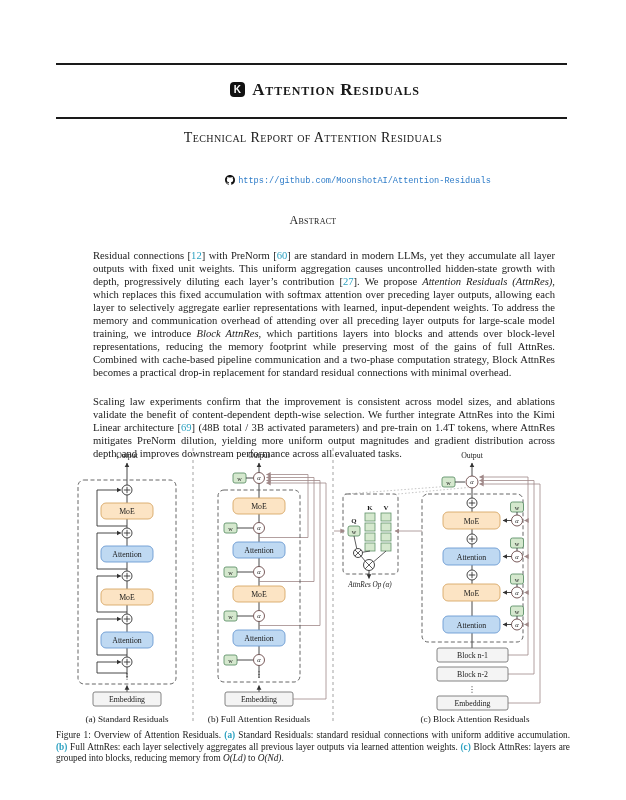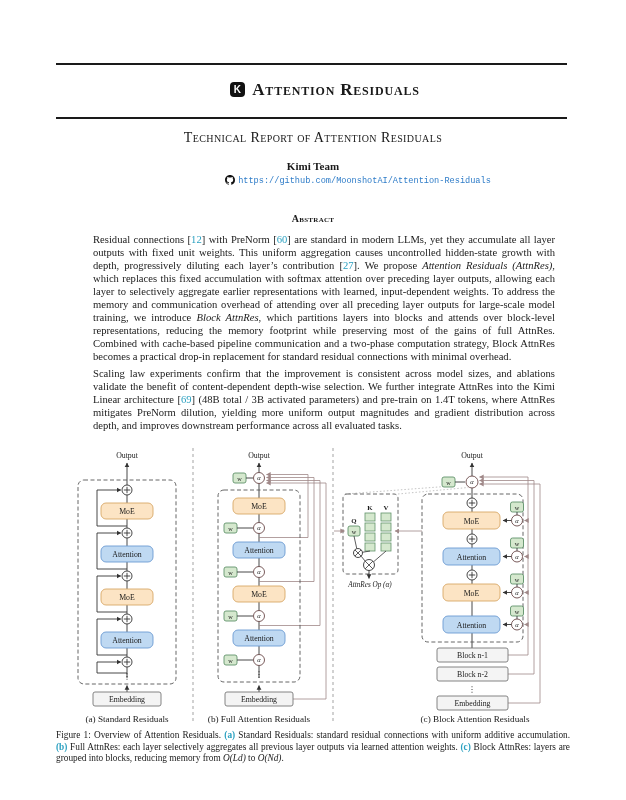--- a/index.html
+++ b/index.html
@@ -10,23 +10,23 @@
   .rule2{top:117px;height:1.6px;}
   .centered{position:absolute;left:0;width:100%;text-align:center;}
   .title-row{top:80px;font-variant:small-caps;font-size:17px;font-weight:600;letter-spacing:.8px;padding-left:12px;}
   .kimi-logo{display:inline-block;width:15px;height:15px;background:#111;color:#fff;border-radius:4px;
              font-size:10px;font-weight:bold;line-height:15px;text-align:center;vertical-align:2px;
              margin-right:7px;font-variant:normal;font-family:"Liberation Sans",sans-serif;}
   .subtitle{top:130px;font-variant:small-caps;font-size:14px;letter-spacing:.4px;}
   .author{top:160px;font-weight:bold;font-size:11px;}
   .repo-row{top:175px;font-family:"Liberation Mono",monospace;font-size:8.6px;color:var(--link);padding-left:45px;}
   .repo-row svg{vertical-align:-2px;margin-right:3px;}
-  .abs-head{top:213px;font-weight:bold;font-variant:small-caps;font-size:10px;letter-spacing:.3px;}
+  .abs-head{top:213px;font-weight:normal;font-variant:small-caps;font-size:12px;letter-spacing:.3px;}
   .abs-body{position:absolute;top:233px;left:93px;width:462px;font-size:10.6px;line-height:13px;text-align:justify;}
-  .abs-body p{margin:0 0 4px 0;}
+  .abs-body p{margin:16px 0 4px 0;}
   .fig-wrap{position:absolute;top:446px;left:57px;}
   .fig-caption{position:absolute;top:730px;left:56px;width:514px;font-size:9.3px;line-height:11.6px;text-align:justify;}
   .seg-c{color:var(--cite);}
   .seg-cb{color:var(--cite);font-weight:bold;}
   .seg-i{font-style:italic;}
   .seg-b{font-weight:normal;}
   .seg-m{font-style:italic;}
   
   .flow{stroke:#333;stroke-width:.9;fill:none;}
   .rail{stroke:var(--rail);stroke-width:.8;fill:none;}
@@ -60,21 +60,20 @@
   <div class="rule rule1"></div>
 
   <div class="centered title-row">
     <span class="kimi-logo">K</span><span>Attention Residuals</span>
   </div>
 
   <div class="rule rule2"></div>
 
   <div class="centered subtitle">Technical Report of Attention Residuals</div>
 
-  <div class="centered author">Kimi Team</div>
 
   <div class="centered repo-row">
     <svg width="10" height="10" viewBox="0 0 16 16">
         <path fill="#111" d="M8 0C3.58 0 0 3.58 0 8c0 3.54 2.29 6.53 5.47 7.59.4.07.55-.17.55-.38 0-.19-.01-.82-.01-1.49-2.01.37-2.53-.49-2.69-.94-.09-.23-.48-.94-.82-1.13-.28-.15-.68-.52-.01-.53.63-.01 1.08.58 1.23.82.72 1.21 1.87.87 2.33.66.07-.52.28-.87.51-1.07-1.78-.2-3.64-.89-3.64-3.95 0-.87.31-1.59.82-2.15-.08-.2-.36-1.02.08-2.12 0 0 .67-.21 2.2.82.64-.18 1.32-.27 2-.27.68 0 1.36.09 2 .27 1.53-1.04 2.2-.82 2.2-.82.44 1.1.16 1.92.08 2.12.51.56.82 1.27.82 2.15 0 3.07-1.87 3.75-3.65 3.95.29.25.54.73.54 1.48 0 1.07-.01 1.93-.01 2.2 0 .21.15.46.55.38A8.01 8.01 0 0 0 16 8c0-4.42-3.58-8-8-8z"></path>
       </svg><a>https://github.com/MoonshotAI/Attention-Residuals</a>
   </div>
 
   <div class="centered abs-head">Abstract</div>
 
   <div class="abs-body">

